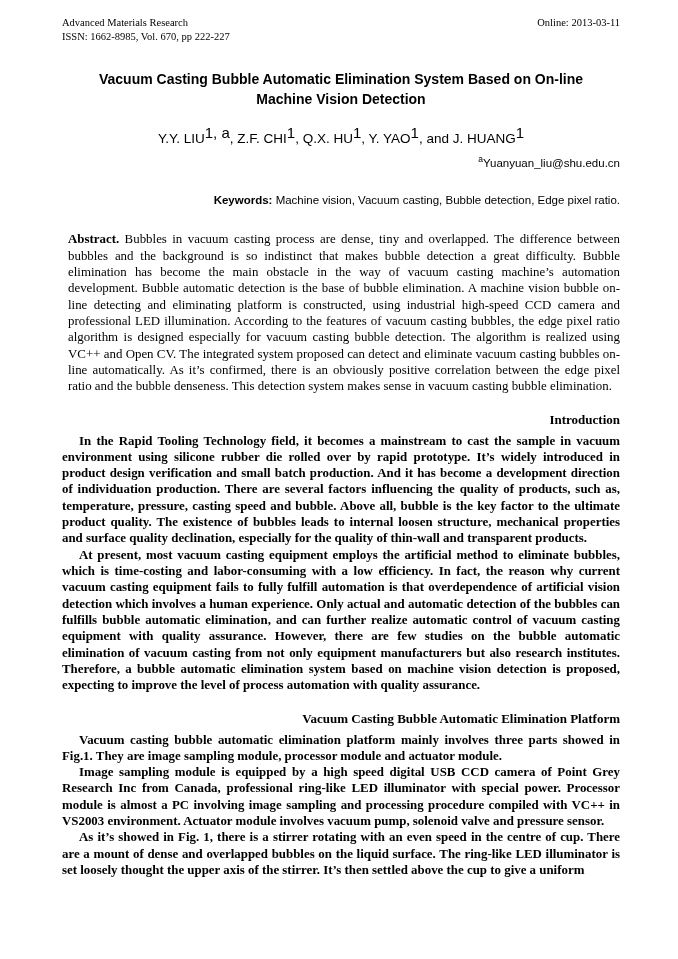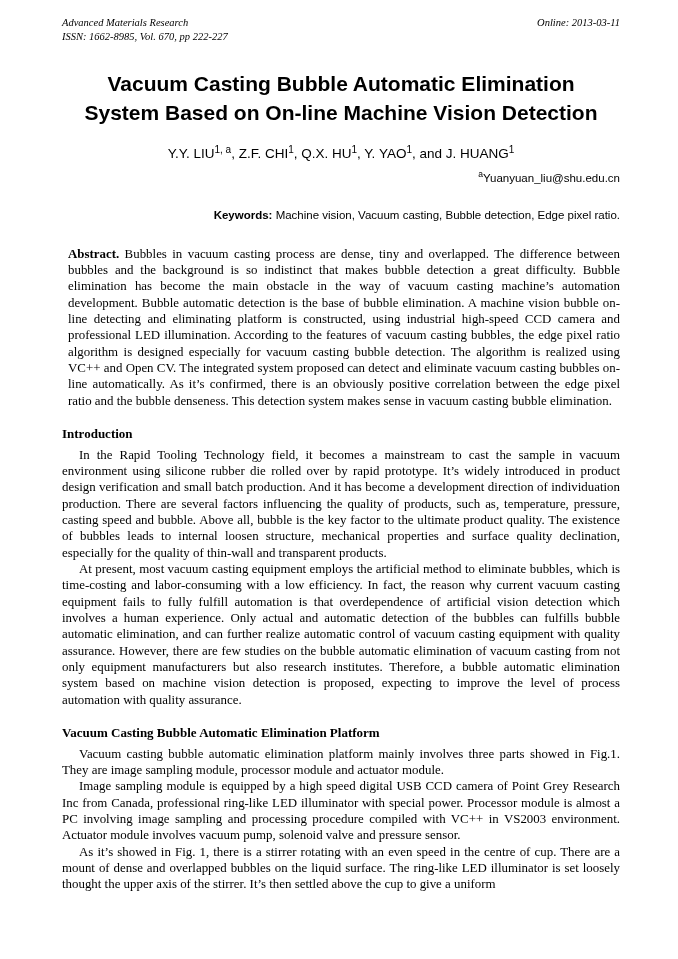--- a/index.html
+++ b/index.html
@@ -13,43 +13,42 @@
     padding: 16px 58px 0 62px;
     color: #000000;
     font-family: "Liberation Serif", serif;
     overflow: hidden;
   }
   
   .hdr {
     display: flex;
     justify-content: space-between;
     align-items: flex-start;
-    font-style: italic;
     font-size: 10.5px;
     line-height: 1.3;
   }
   .hdr-left div { white-space: nowrap; }
   .hdr-right { white-space: nowrap; }
   
   .title {
     margin: 27px auto 0 auto;
     max-width: 520px;
     text-align: center;
     font-family: "Liberation Sans", sans-serif;
     font-weight: bold;
-    font-size: 21px;
+    font-size: 14px;
     line-height: 1.38;
   }
   .authors {
     margin-top: 15px;
     text-align: center;
     font-family: "Liberation Sans", sans-serif;
     font-size: 13.5px;
   }
-  .authors sup { font-size: 10px; }
+  .authors sup { font-size: 15px; }
   .affil {
     margin-top: 11px;
     text-align: center;
     font-family: "Liberation Sans", sans-serif;
     font-size: 11.5px;
   }
   .affil sup, .email sup { font-size: 8.5px; }
   .email {
     margin-top: 8px;
     text-align: right;
@@ -72,27 +71,29 @@
     line-height: 1.265;
     text-align: justify;
     margin-left: 6px;
   }
   .abstract .ab-label { font-weight: bold; }
   .section-heading {
     margin-top: 17px;
     margin-bottom: 5px;
     font-weight: bold;
     font-size: 13px;
+    text-align: right;
   }
   .body-par {
     margin: 0;
     font-size: 12.9px;
     line-height: 1.265;
     text-align: justify;
     text-indent: 17px;
+    font-weight: bold;
   }
 </style>
 </head>
 <body>
 
 <div class="page">
 
   <div class="hdr">
     <div class="hdr-left">
       <div>Advanced Materials Research</div>

